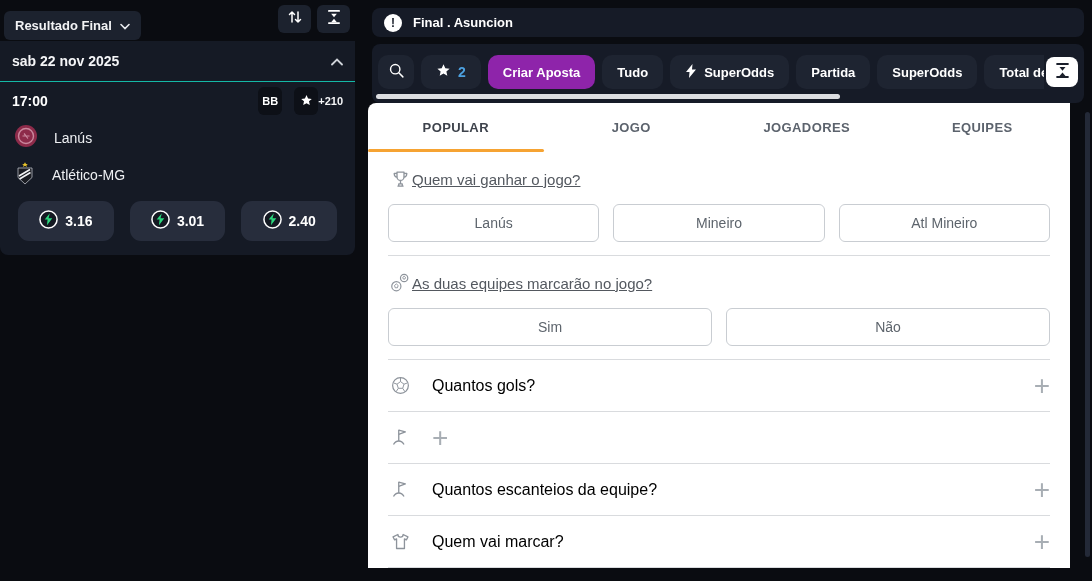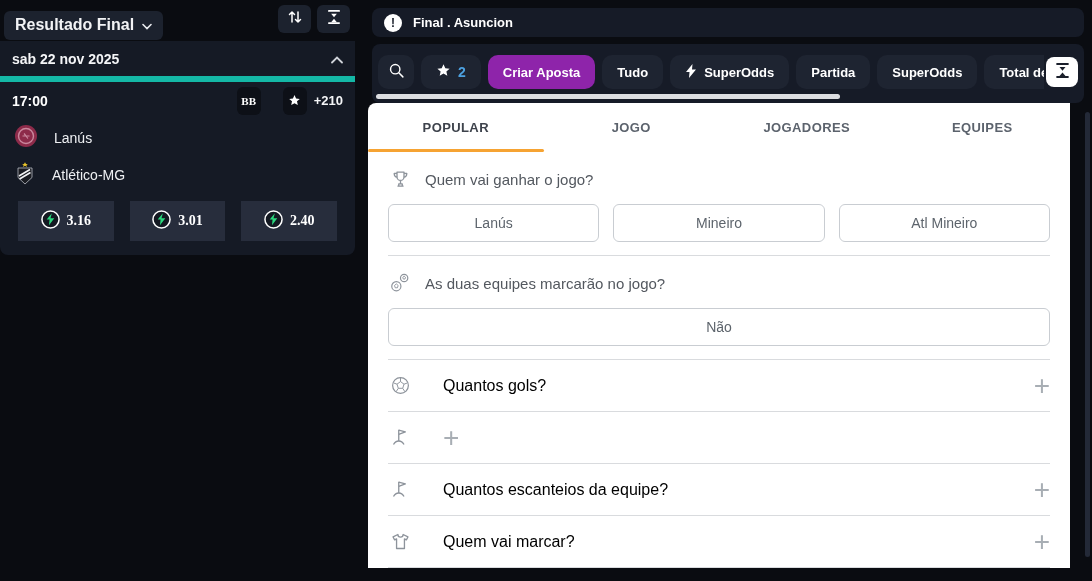--- a/index.html
+++ b/index.html
@@ -2,32 +2,32 @@
 <html><head>
 <meta charset="utf-8">
 <style>
   * { margin:0; padding:0; box-sizing:border-box; }
   body { background:#000; font-family:"Liberation Sans", sans-serif; }
   #app { position:relative; width:1092px; height:581px; background:#0a0c11; overflow:hidden; }
 
   
   .sidebar { position:absolute; left:0; top:0; width:356px; height:581px; background:#0a0c11; }
   .sb-toolbar { position:absolute; left:4px; top:4px; right:6px; height:30px; display:flex; align-items:center; }
-  .sb-filter { display:flex; align-items:center; gap:8px; height:29px; padding:0 11px; background:#1c222e; border-radius:6px; color:#f2f3f5; font-size:16px; font-weight:600; cursor:pointer;margin-top:12px; }
+  .sb-filter { display:flex; align-items:center; gap:8px; height:29px; padding:0 11px; background:#1c222e; border-radius:6px; color:#f2f3f5; font-size:13px; font-weight:600; cursor:pointer;margin-top:12px; }
   .sb-toolbar .spacer { flex:1; }
   .icon-btn { width:33px; height:28px; background:#1c222e; border-radius:6px; display:flex; align-items:center; justify-content:center; margin-left:6px; cursor:pointer; }
   .sb-card { position:absolute; left:0; top:41px; width:355px; background:#151a25; border-radius:0 0 8px 8px; padding-bottom:8px; }
-  .sb-date-row { display:flex; align-items:center; justify-content:space-between; height:41px; padding:0 12px; border-bottom:6px solid #14b8a6; color:#f4f5f7; font-size:14px; font-weight:700; }
+  .sb-date-row { display:flex; align-items:center; justify-content:space-between; height:41px; padding:0 12px; border-bottom:1px solid #14b8a6; color:#f4f5f7; font-size:14px; font-weight:700; }
   .sb-time-row { display:flex; align-items:center; height:37px; padding:0 12px; color:#fff; }
   .sb-time { font-size:14px; font-weight:700; flex:1; }
-  .mini-badge { min-width:24px; height:28px; background:#0d1017; border-radius:6px; display:flex; align-items:center; justify-content:center; color:#fff; font-size:11px; font-weight:700; margin-left:22px;font-family:Liberation Serif, serif; }
-  .boost { color:#f4f5f7; font-size:13px; font-weight:600; margin-left:7px; }
+  .mini-badge { min-width:24px; height:28px; background:#0d1017; border-radius:6px; display:flex; align-items:center; justify-content:center; color:#fff; font-size:11px; font-weight:700; margin-left:12px; }
+  .boost { color:#f4f5f7; font-size:11px; font-weight:600; margin-left:0; }
   .team-row { display:flex; align-items:center; gap:16px; height:37px; padding:0 14px; color:#eef0f3; font-size:14px; font-weight:500; }
   .odds-row { display:flex; gap:16px; padding:8px 18px 6px 18px; }
-  .odd-btn { flex:1; height:40px; background:#272d3c; border-radius:0; display:flex; align-items:center; justify-content:center; gap:7px; color:#fff; font-size:14px; font-weight:700; cursor:pointer;font-family:Liberation Serif, serif; }
+  .odd-btn { flex:1; height:40px; background:#272d3c; border-radius:11px; display:flex; align-items:center; justify-content:center; gap:7px; color:#fff; font-size:14px; font-weight:700; cursor:pointer; }
 
   
   .main { position:absolute; left:368px; top:0; width:724px; height:581px; }
   .top-card { position:absolute; left:4px; right:8px; top:8px; height:29px; background:#161b27; border-radius:8px; display:flex; align-items:center; gap:11px; padding:0 12px; color:#fff; font-size:13px; font-weight:600; }
   .alert-circle { width:18px; height:18px; border-radius:50%; background:#fff; color:#161b27; display:flex; align-items:center; justify-content:center; font-size:12px; font-weight:800; }
   .chips-card { position:absolute; left:4px; right:8px; top:44px; height:59px; background:#161b27; border-radius:8px; overflow:hidden; }
   .chips-row { position:absolute; left:6px; top:11px; right:40px; display:flex; gap:7px; overflow:hidden; }
   .chip { flex:0 0 auto; height:34px; padding:0 15px; border-radius:10px; background:#1e2431; color:#fff; font-size:13px; font-weight:600; display:flex; align-items:center; gap:7px; cursor:pointer; white-space:nowrap; }
   .chip.square { width:36px; padding:0; justify-content:center; }
   .chip.active { background:#8e24aa; }
@@ -35,28 +35,28 @@
   .hscroll-thumb { position:absolute; left:4px; bottom:4px; width:464px; height:5px; background:#dcdee1; border-radius:3px; }
   .collapse-all-btn { position:absolute; top:13px; right:6px; width:32px; height:30px; background:#ffffff; border-radius:8px; display:flex; align-items:center; justify-content:center; cursor:pointer; }
 
   .panel { position:absolute; left:0; right:22px; top:103px; height:465px; background:#ffffff; border-radius:8px 0 0 0; overflow:hidden; }
   .tabs { position:relative; display:flex; height:49px; }
   .tab { flex:1; display:flex; align-items:center; justify-content:center; font-size:13px; font-weight:700; letter-spacing:0.4px; color:#5c636d; cursor:pointer; }
   .tab.active { color:#3e434c; }
   .tab-underline { position:absolute; bottom:0; left:0; width:25%; height:3px; background:#f6a332; border-radius:2px; }
 
   .sections { padding:0 20px; }
-  .q-header { display:flex; align-items:center; gap:13px; color:#53585f; font-size:15px; }
+  .q-header { display:flex; align-items:center; color:#53585f; font-size:15px;text-decoration:underline; }
   .q-icon { width:24px; height:24px; display:flex; align-items:center; justify-content:center; }
   .sec-open { padding-top:15px; }
   .sec-open .q-header { margin-bottom:13px; }
   .opt-row { display:flex; gap:14px; margin-bottom:13px; }
   .opt-btn { flex:1; height:38px; background:#fff; border:1px solid #c9cdd2; border-radius:6px; color:#5d646c; font-size:14px; display:flex; align-items:center; justify-content:center; cursor:pointer; }
   .divider { border-top:1px solid #d9dbde; }
-  .sec-collapsed { height:51px; display:flex; align-items:center; gap:31px; cursor:pointer; }
+  .sec-collapsed { height:51px; display:flex; align-items:center; gap:20px; cursor:pointer; }
   .sec-collapsed .q-text { flex:1; }
   .plus { color:#a8aeb4; font-size:28px; font-weight:300; line-height:20px; }
 
   .v-scrollbar { position:absolute; right:2px; top:112px; width:5px; height:445px; background:#232937; border-radius:3px; }
 </style>
 </head>
 <body>
 
 <div id="app">
 
@@ -249,20 +249,21 @@
                 <svg width="22" height="22" viewBox="0 0 24 24" fill="none" stroke="#8d939b" stroke-width="1.3">
                   <circle cx="16.5" cy="6.5" r="4"></circle>
                   <path d="M16.5 4.5l1.5 1.3-.6 1.9h-1.8l-.6-1.9z" stroke-width="1"></path>
                   <circle cx="8" cy="15.5" r="5"></circle>
                   <path d="M8 13l2 1.7-.8 2.5H6.8L6 14.7z" stroke-width="1"></path>
                 </svg>
               </span>
               <span class="q-text">As duas equipes marcarão no jogo?</span>
             </div>
             <div class="opt-row">
+              <div class="opt-btn">Sim</div>
               <div class="opt-btn">Não</div>
             </div>
           </div>
           <div class="divider"></div>
           <div class="sec-collapsed">
             <span class="q-icon">
               <svg width="21" height="21" viewBox="0 0 24 24" fill="none" stroke="#8d939b" stroke-width="1.4">
                 <circle cx="12" cy="12" r="9"></circle>
                 <path d="M12 7.5l4 3-1.5 4.7h-5L8 10.5zM12 3v4.5M8 10.5L4 9M16 10.5L20 9M9.5 15.2L7 19M14.5 15.2L17 19" stroke-width="1.1"></path>
               </svg>

